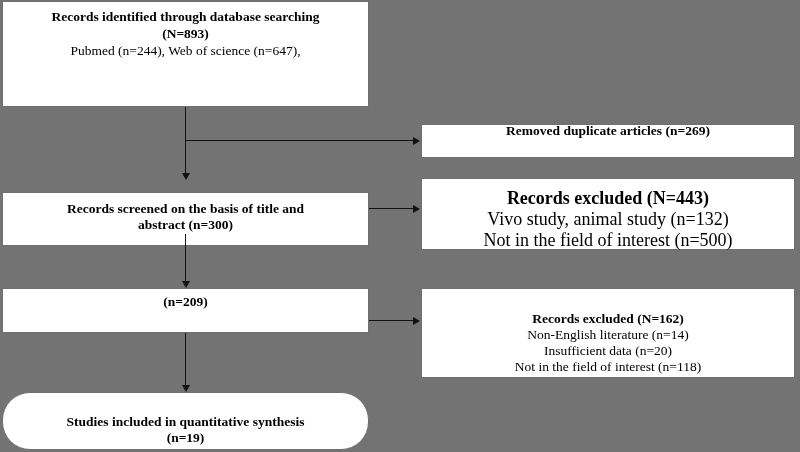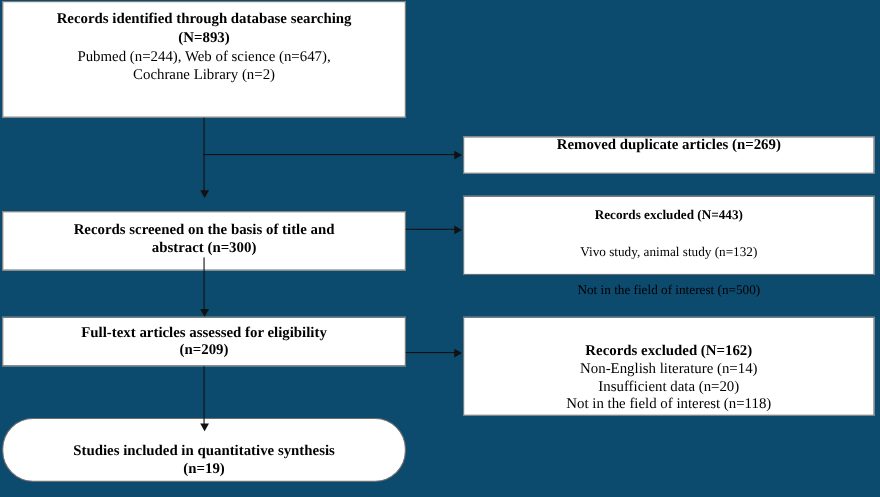--- a/index.html
+++ b/index.html
@@ -8,21 +8,21 @@
     background: #ffffff;
   }
   body {
     font-family: "Liberation Serif", "DejaVu Serif", serif;
     color: #000000;
   }
   #diagram {
     position: relative;
     width: 800px;
     height: 452px;
-    background: #0c4a6e;
+    background: #737373;
     overflow: hidden;
   }
   .box {
     position: absolute;
     box-sizing: border-box;
     border: 1px solid #6f6f6f;
     background: #ffffff;
     display: flex;
     flex-direction: column;
     align-items: center;
@@ -53,38 +53,37 @@
     left: 2px;  top: 192px; width: 367px; height: 54px;
     padding-top: 8px;
     font-size: 13.5px;
   }
   #box-fulltext {
     left: 2px;  top: 288px; width: 367px; height: 45px;
     padding-top: 5px;
     font-size: 13.5px;
   }
   #box-included {
-    left: 2px;  top: 380px; width: 367px; height: 58px;
+    left: 2px;  top: 392px; width: 367px; height: 58px;
     padding-top: 21px;
     font-size: 13.5px;
     border-radius: 28px;
   }
 
   
   #box-duplicates {
     left: 421px; top: 124px; width: 374px; height: 34px;
     justify-content: center;
     padding-bottom: 20px;
     font-size: 13.5px;
   }
   #box-excluded-1 {
     left: 421px; top: 178px; width: 374px; height: 72px;
     padding-top: 9px;
-    font-size: 12px;
-    gap: 20px;
+    font-size: 18px;
   }
   #box-excluded-2 {
     left: 421px; top: 288px; width: 374px; height: 90px;
     padding-top: 22px;
     font-size: 13.5px;
   }
 
   
   .vline {
     position: absolute;
@@ -132,30 +131,28 @@
 </style>
 </head>
 <body>
 
 <div id="diagram">
 
   <div class="box" id="box-identified">
     <span class="ln bold">Records identified through database searching</span>
     <span class="ln bold">(N=893)</span>
     <span class="ln reg">Pubmed (n=244), Web of science (n=647),</span>
-    <span class="ln reg">Cochrane Library (n=2)</span>
   </div>
 
   <div class="box" id="box-screened">
     <span class="ln bold">Records screened on the basis of title and</span>
     <span class="ln bold">abstract (n=300)</span>
   </div>
 
   <div class="box" id="box-fulltext">
-    <span class="ln bold">Full-text articles assessed for eligibility</span>
     <span class="ln bold">(n=209)</span>
   </div>
 
   <div class="box" id="box-included">
     <span class="ln bold">Studies included in quantitative synthesis</span>
     <span class="ln bold">(n=19)</span>
   </div>
 
   <div class="box" id="box-duplicates">
     <span class="ln bold">Removed duplicate articles (n=269)</span>

